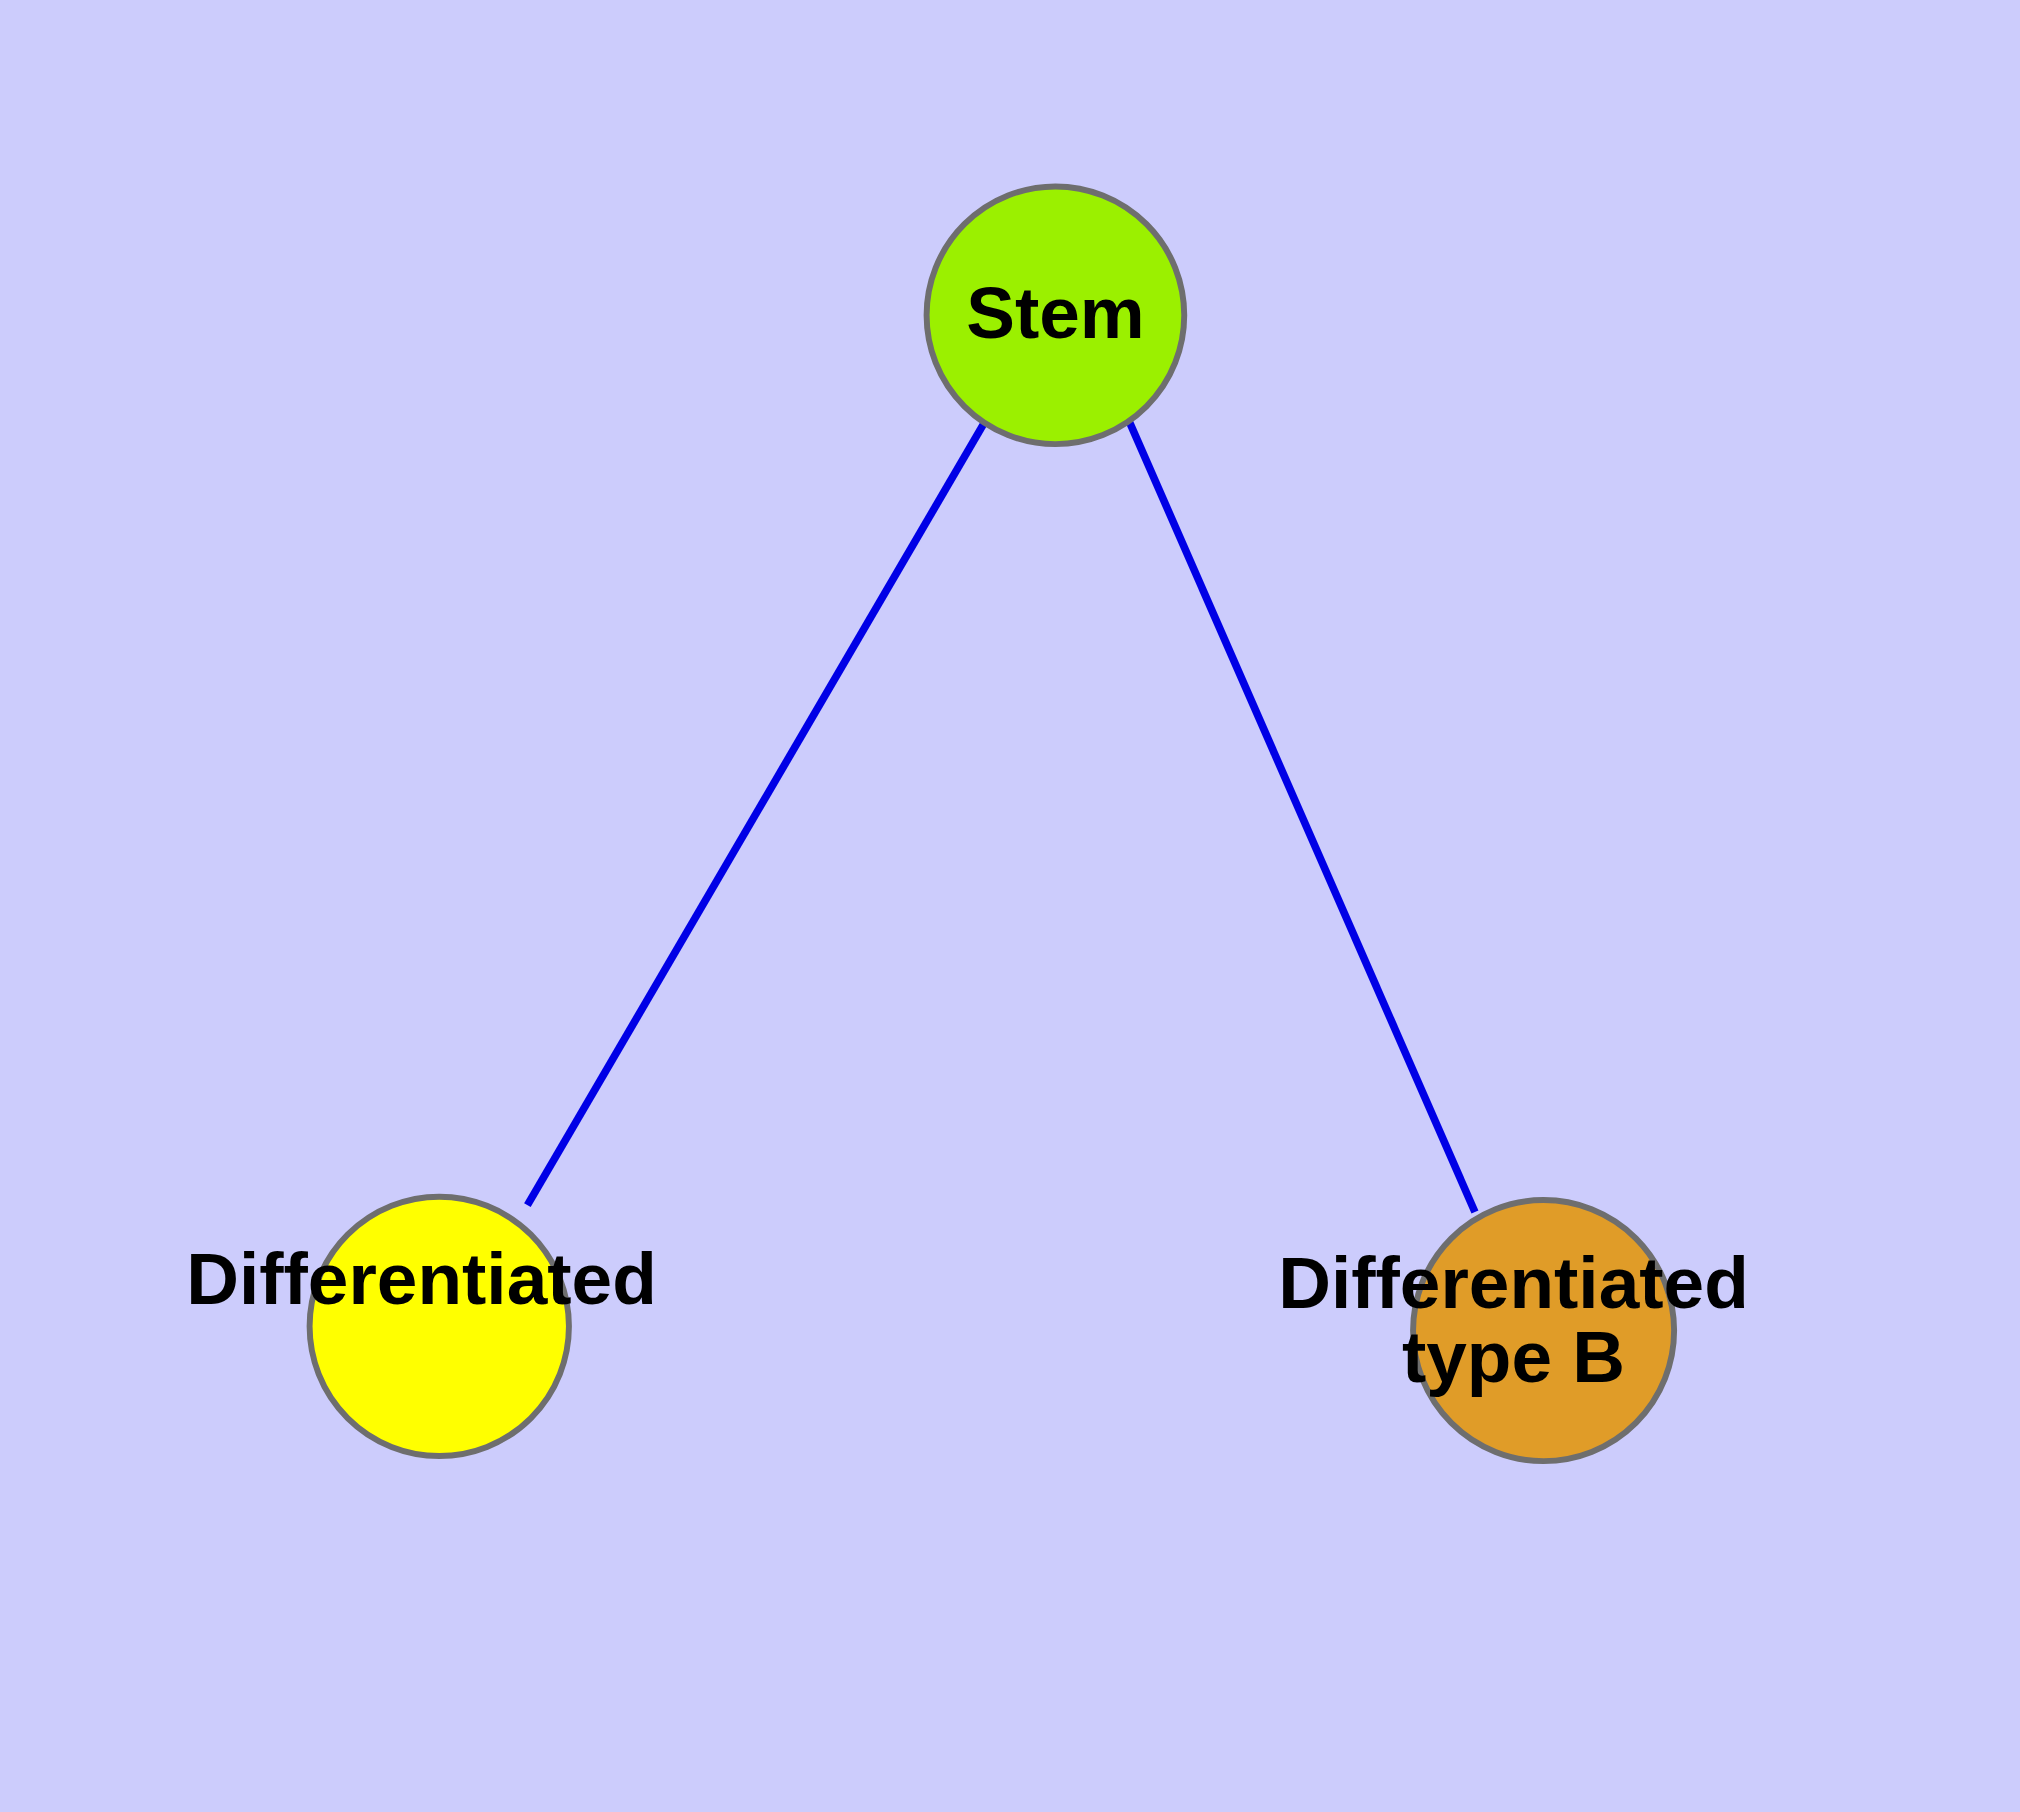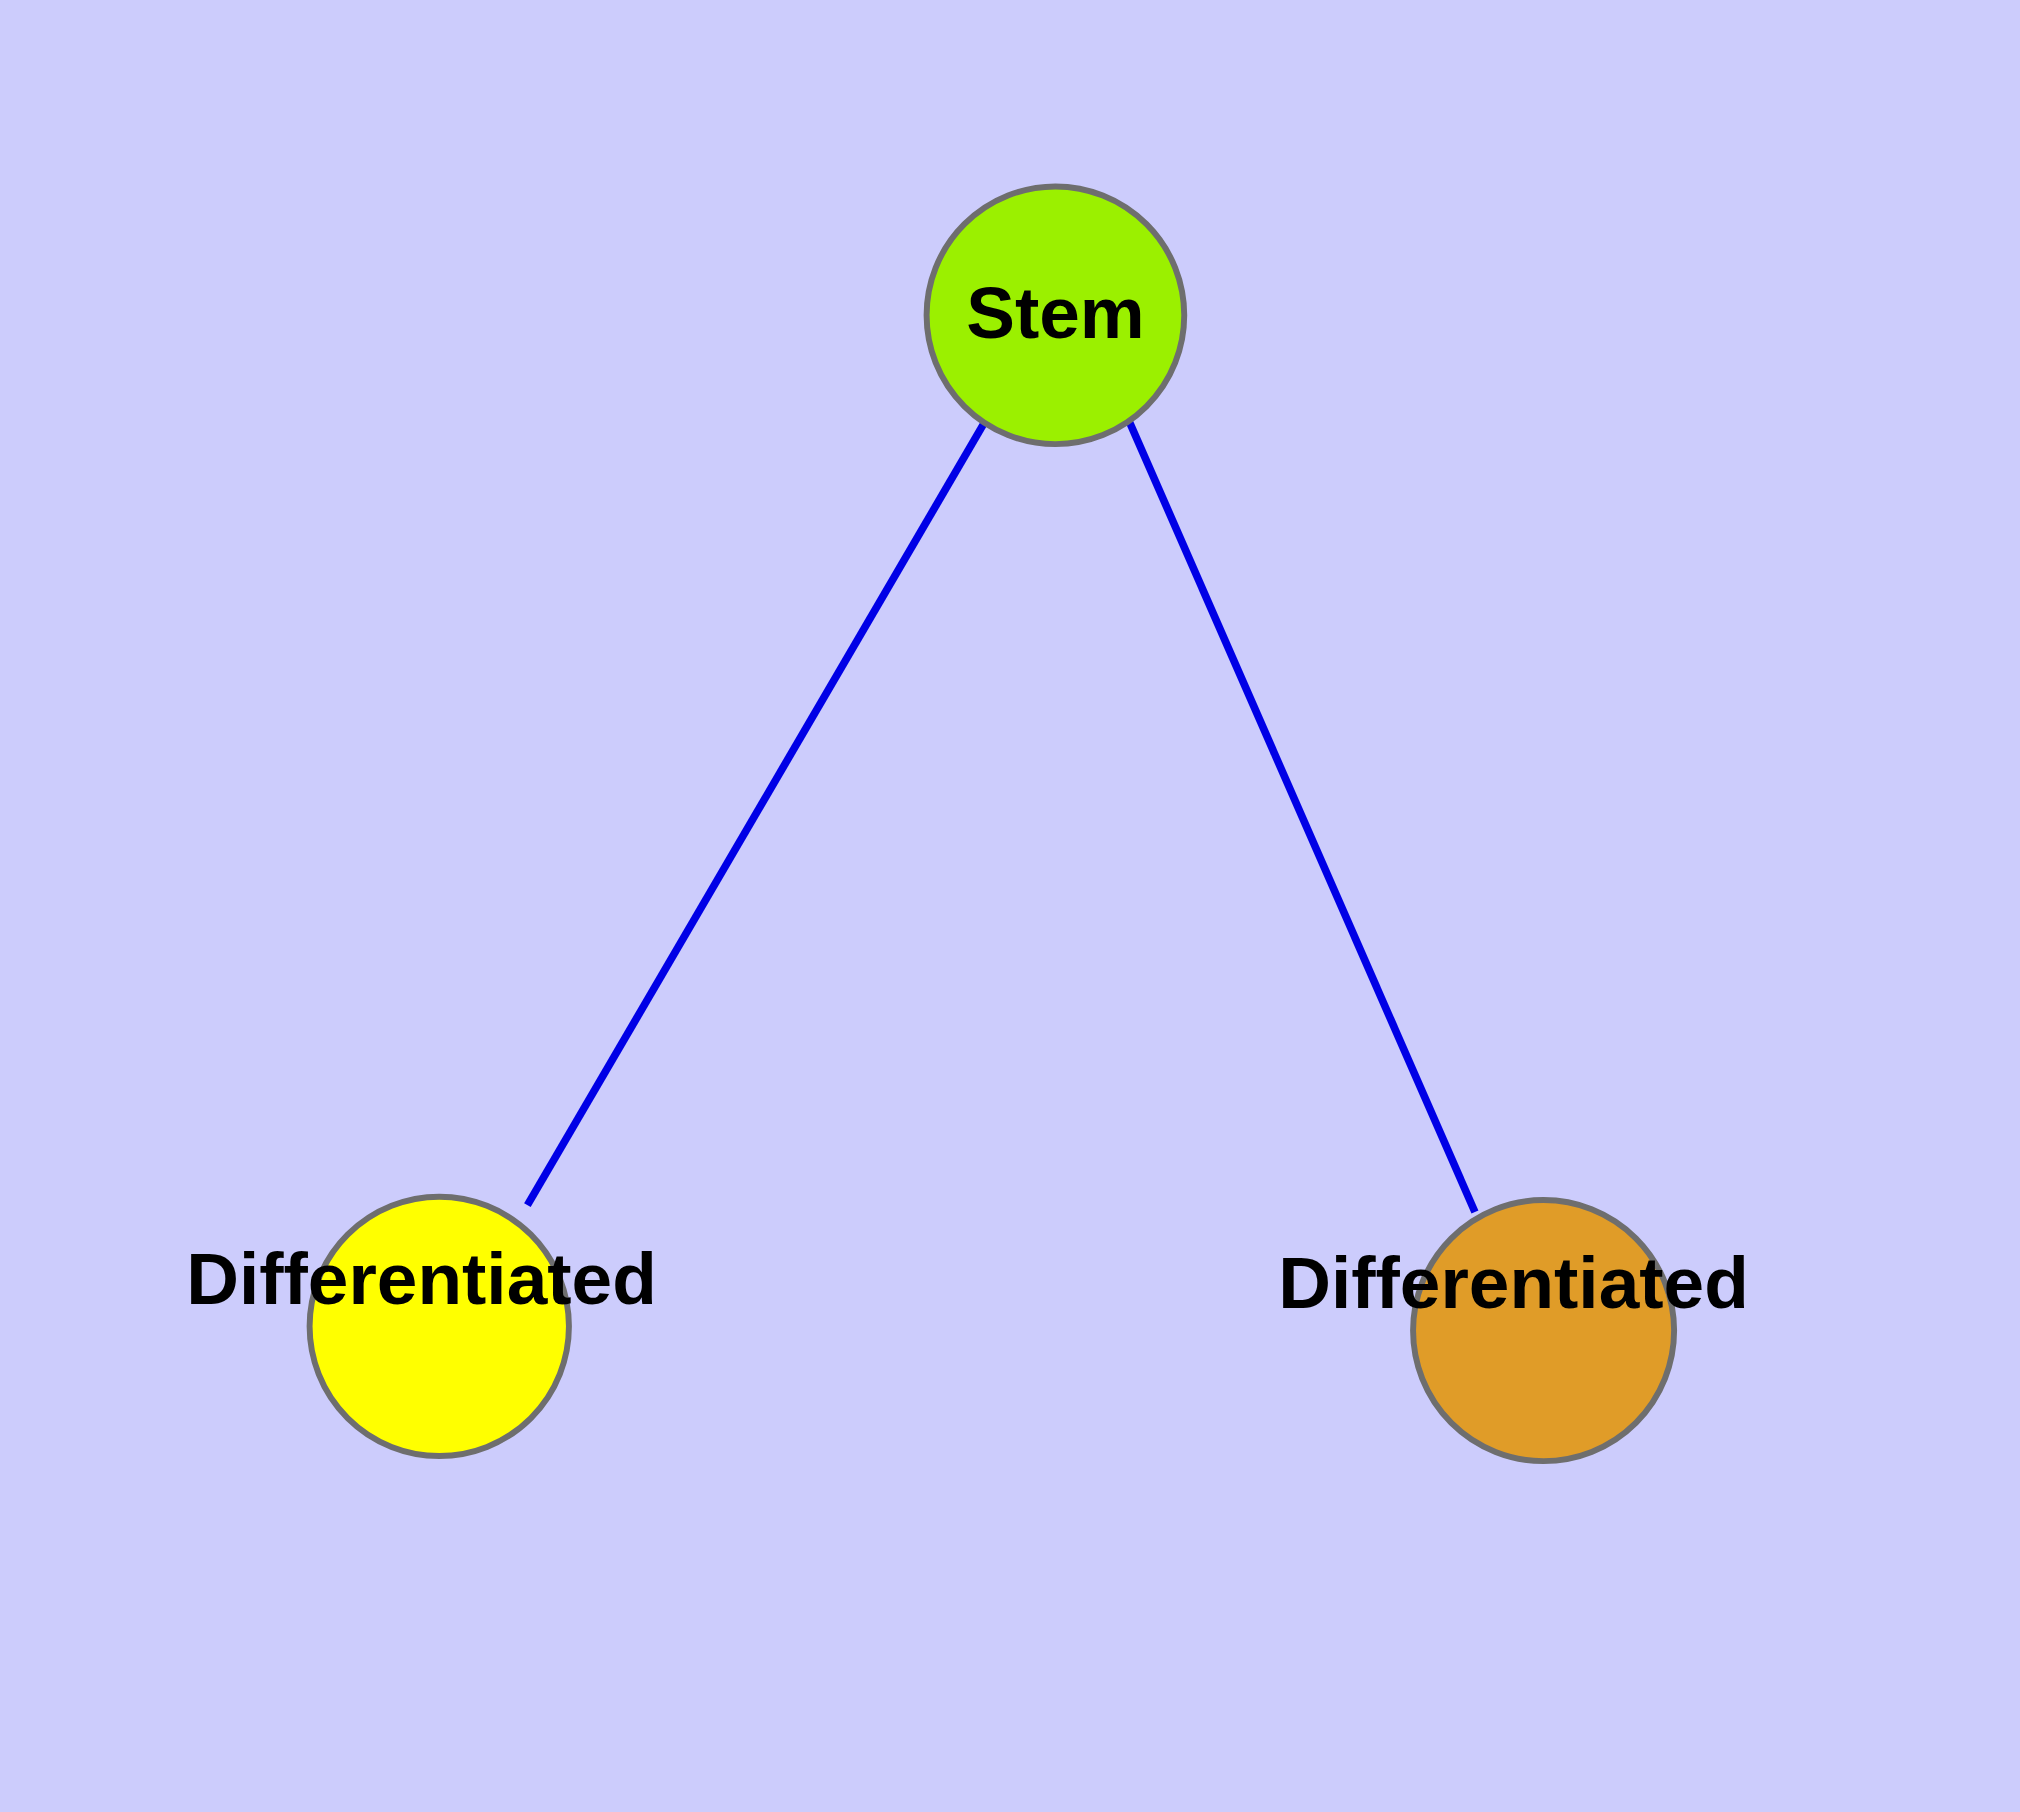--- a/index.html
+++ b/index.html
@@ -72,16 +72,17 @@
   <div id="label-stem" class="node-label">
     <span class="label-line">Stem</span>
   </div>
 
   <div id="label-diff-a" class="node-label">
     <span class="label-line">Differentiated</span>
   </div>
 
   <div id="label-diff-b" class="node-label">
     <span class="label-line">Differentiated</span>
+    <span class="label-line">type B</span>
   </div>
 
 </div>
 
 
 </body></html>

